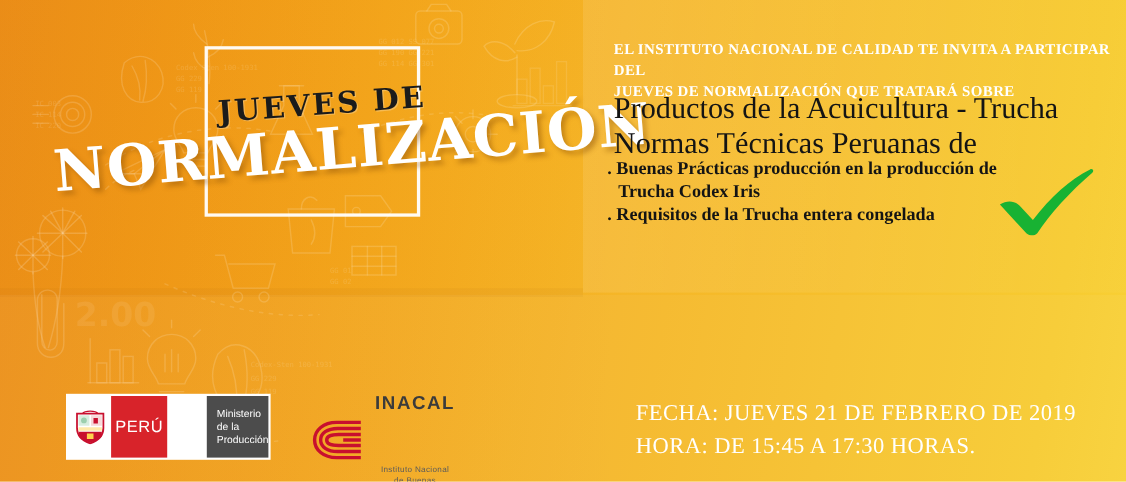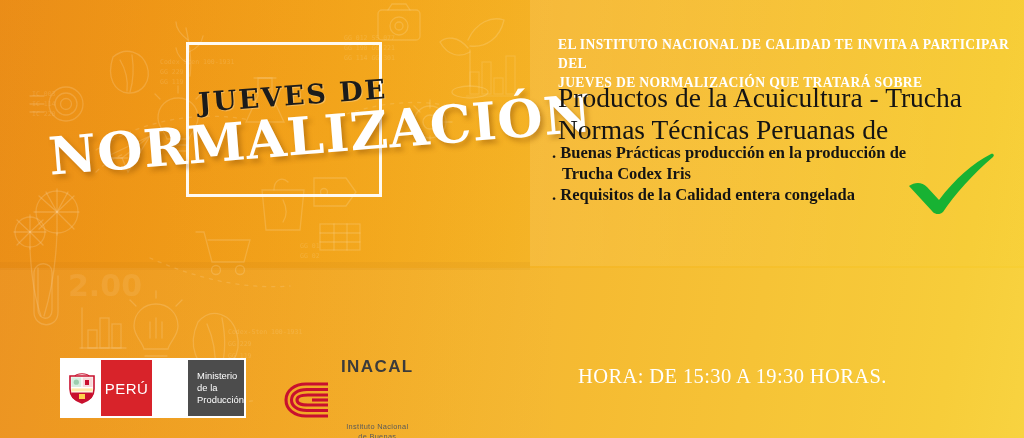--- a/index.html
+++ b/index.html
@@ -374,29 +374,30 @@
   </div>
 
   <div class="title">
     <div>Productos de la Acuicultura - Trucha</div>
     <div>Normas Técnicas Peruanas de</div>
   </div>
 
   <div class="bullets">
     <div>. Buenas Prácticas producción en la producción de</div>
     <div class="cont"> Trucha Codex Iris</div>
-    <div>. Requisitos de la Calidad entera congelada</div>
+    <div>. Requisitos de la Trucha entera congelada</div>
   </div>
 
   <svg class="check" width="92" height="62" viewBox="0 0 92 62" xmlns="http://www.w3.org/2000/svg">
     <path d="M4 34 C10 30 17 30 22 35 L34 48 C50 27 68 11 86 2 C88 1 90 3 88 5 C68 22 50 42 38 60 C35 63 30 63 27 59 Z" fill="#18b233"></path>
   </svg>
 
   <div class="datetime">
-    <div>HORA: DE 15:30 A 19:30 HORAS.</div>
+    <div>FECHA: JUEVES 21 DE FEBRERO DE 2019</div>
+    <div>HORA: DE 15:45 A 17:30 HORAS.</div>
   </div>
 
   <div class="peru-logo">
     <div class="peru-shield">
       <svg width="30" height="32" viewBox="0 0 30 32" xmlns="http://www.w3.org/2000/svg">
         <path d="M3 4 L27 4 L27 17 C27 25 21 29 15 31 C9 29 3 25 3 17 Z" fill="#ffffff" stroke="#c8102e" stroke-width="1.6"></path>
         <path d="M4.4 5.4 L14.3 5.4 L14.3 15 L4.4 15 Z" fill="#d8eee0"></path>
         <path d="M15.7 5.4 L25.6 5.4 L25.6 15 L15.7 15 Z" fill="#f6d9d9"></path>
         <path d="M4.4 16.4 L25.6 16.4 L25.6 19.5 L4.4 19.5 Z" fill="#ffe9a8"></path>
         <path d="M4.4 20.6 L25.6 20.6 L25.6 23 C25.6 26.5 20.5 29 15 30.4 C9.5 29 4.4 26.5 4.4 23 Z" fill="#c8102e"></path>

